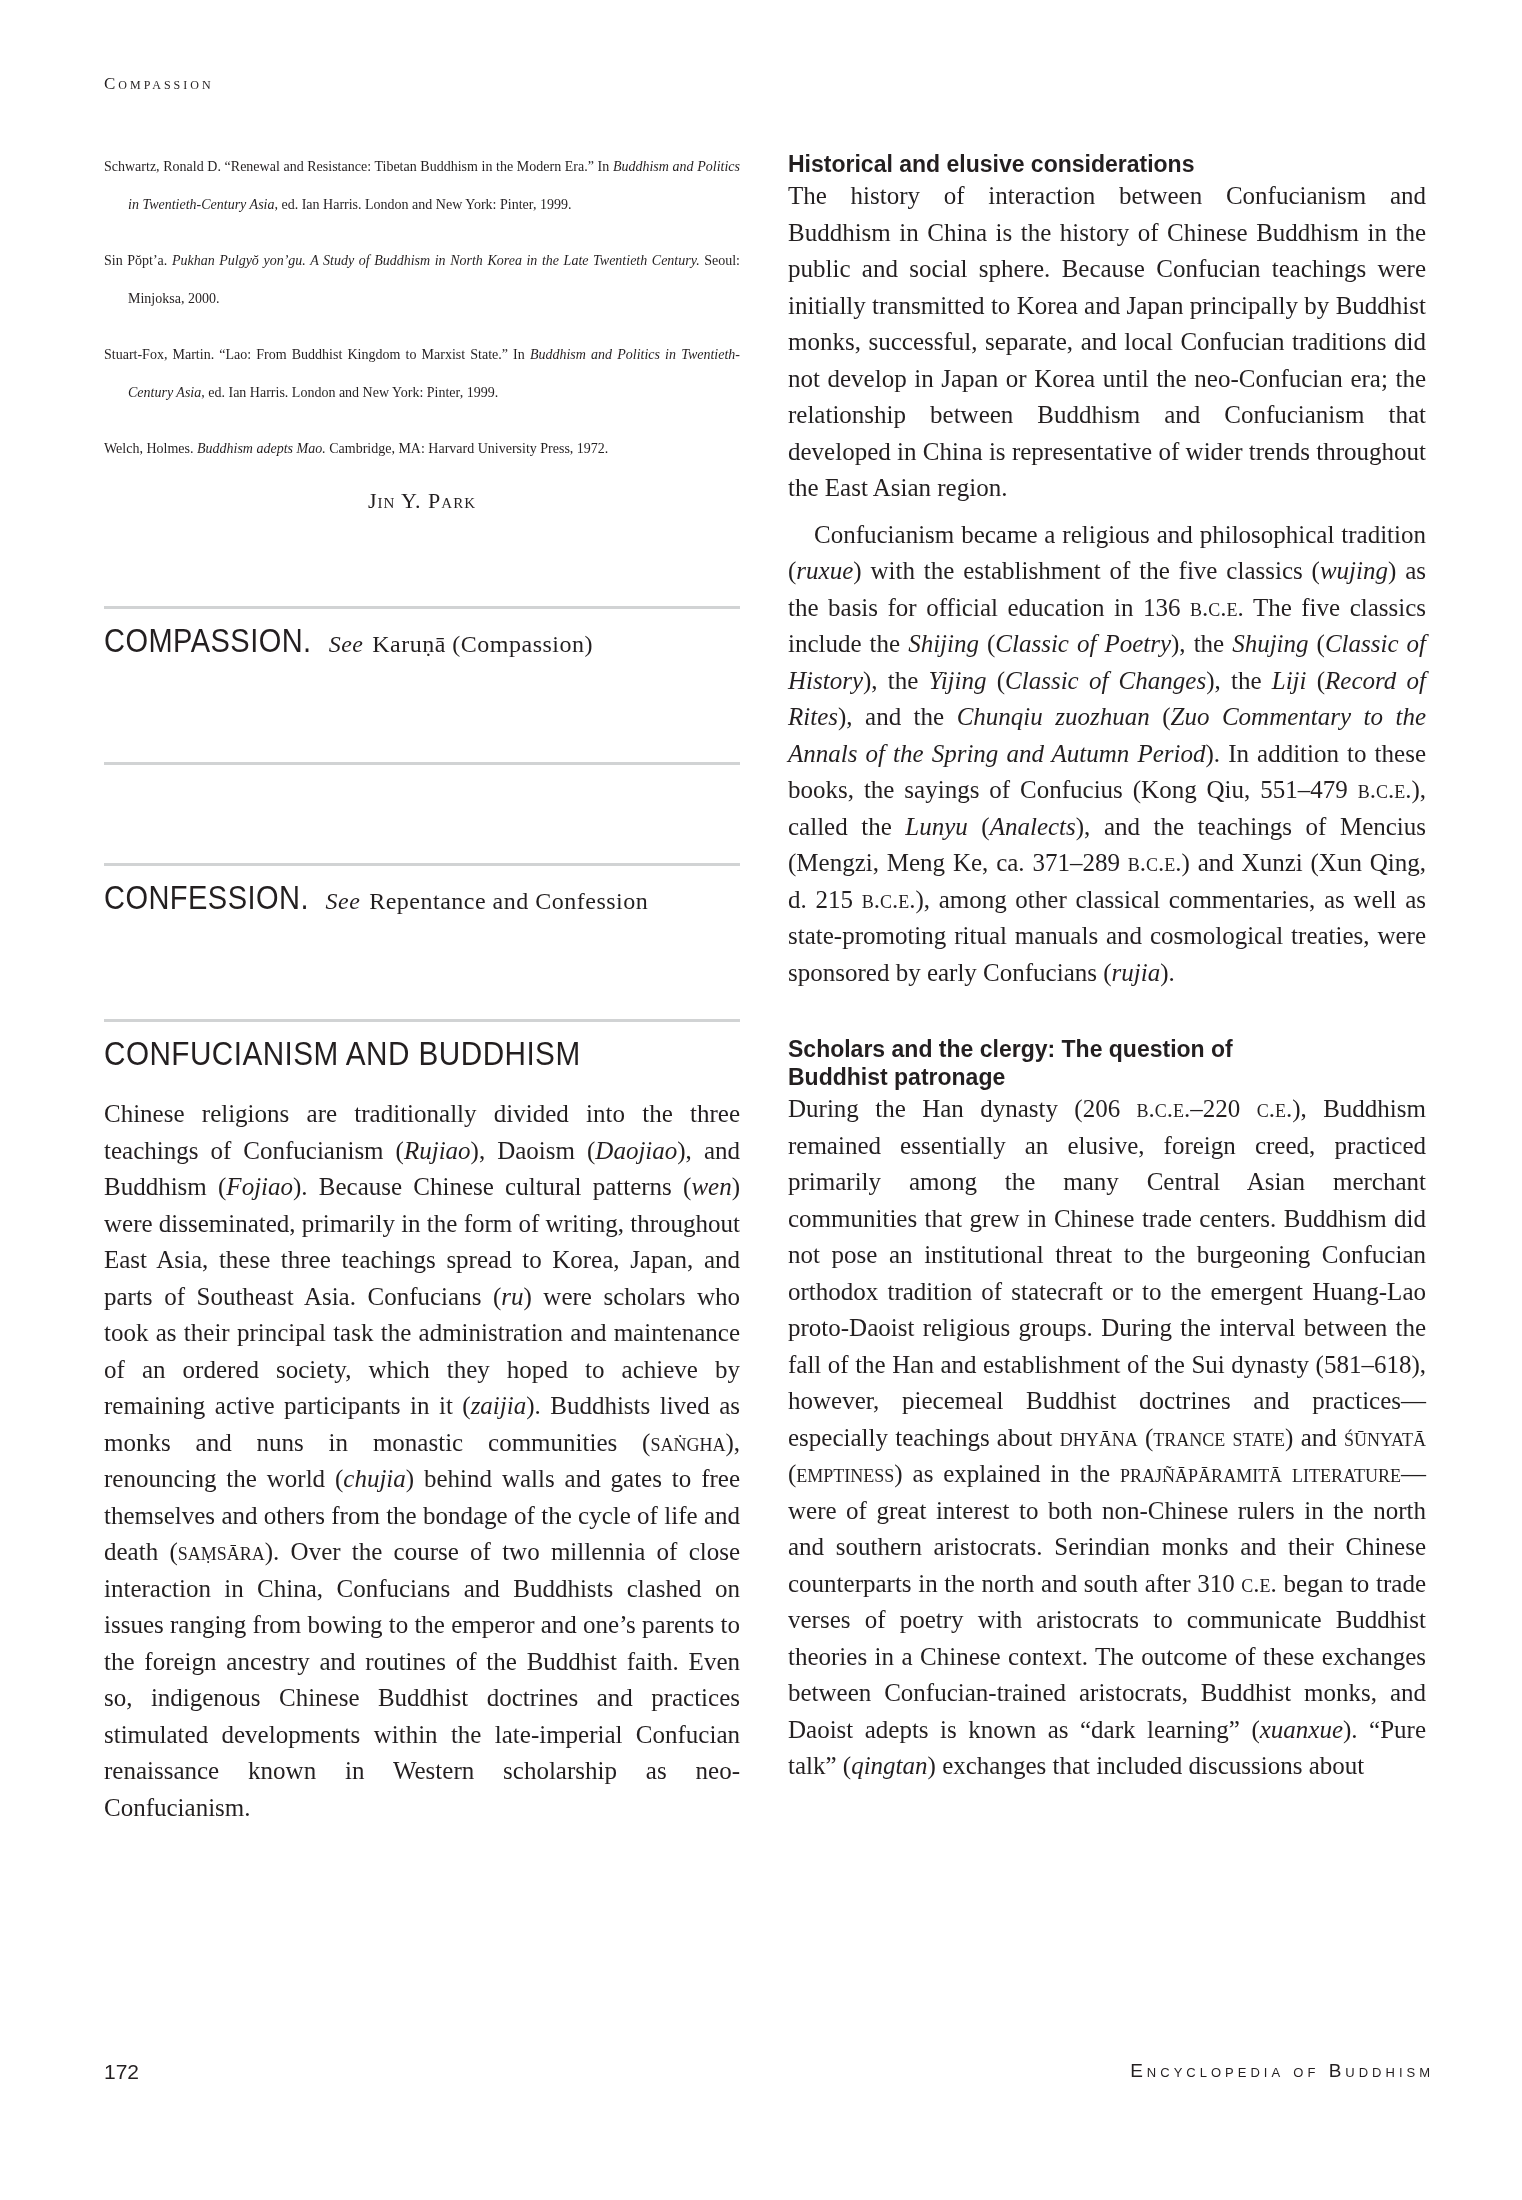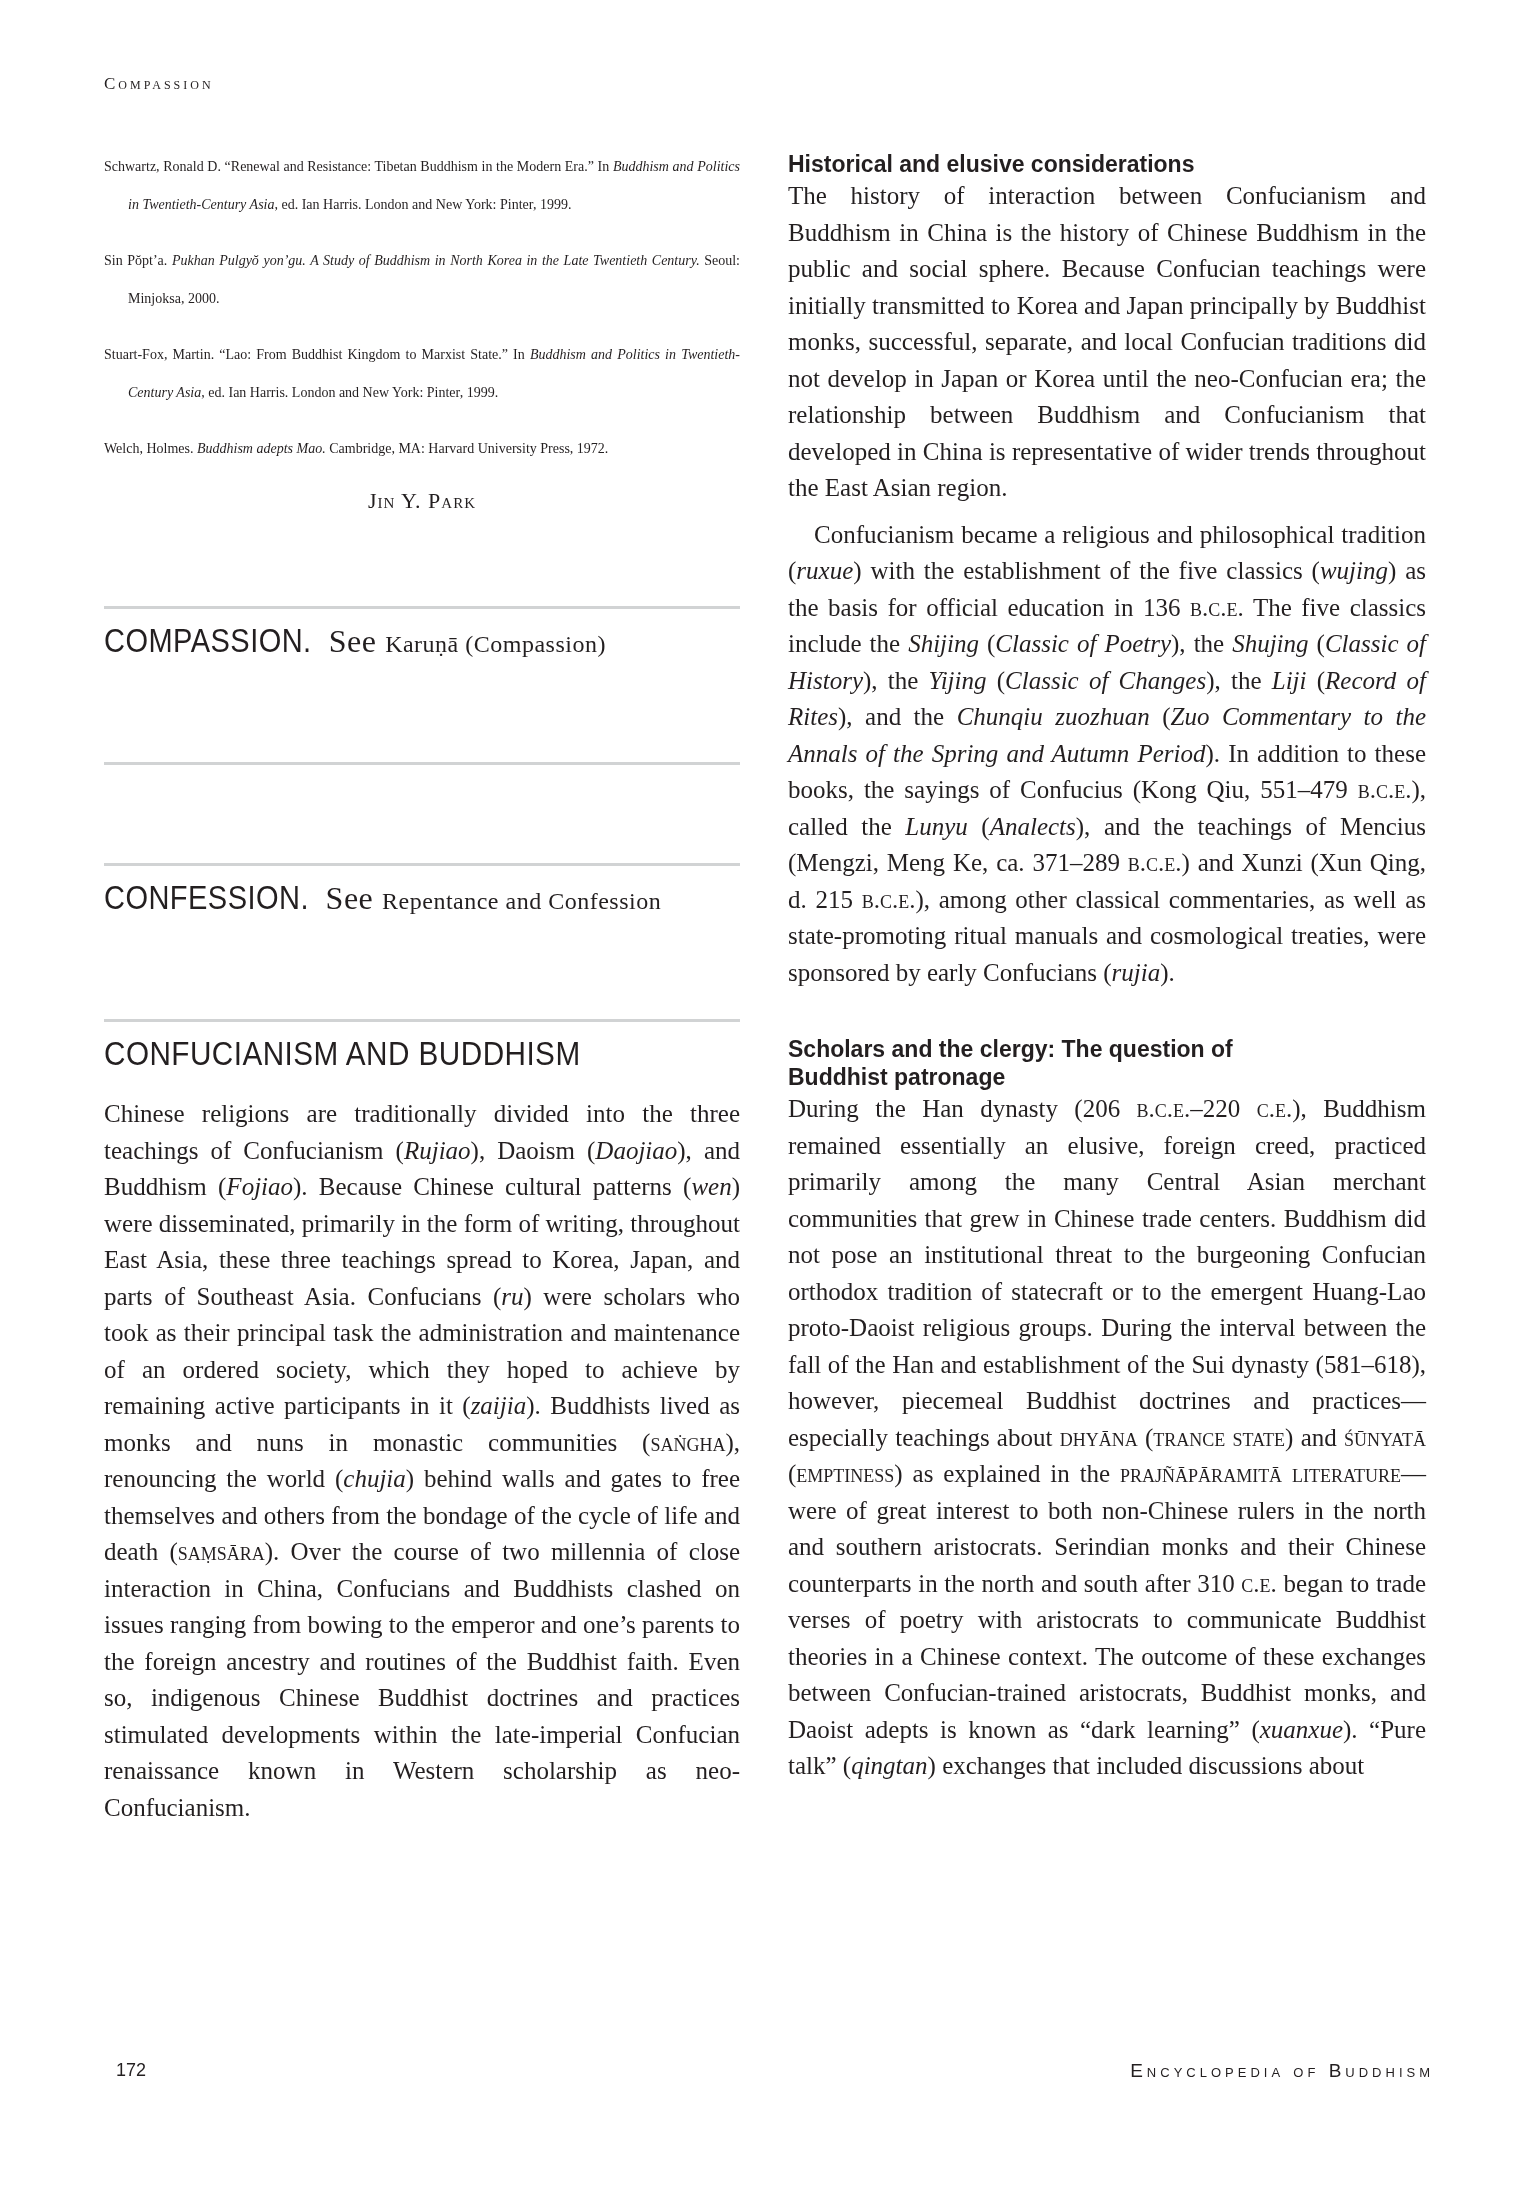--- a/index.html
+++ b/index.html
@@ -11,32 +11,32 @@
   .col-left { position: absolute; left: 104px; top: 148px; width: 636px; }
   .col-right { position: absolute; left: 788px; top: 150px; width: 638px; }
 
   .bib { font-size: 14px; line-height: 38px; text-align: justify; padding-left: 24px; text-indent: -24px; margin: 0 0 18px 0; }
   .bib i { font-style: italic; }
   .signature { font-size: 22px; text-align: center; margin-top: 20px; font-variant: small-caps; letter-spacing: 1px; }
 
   .entry-rule { height: 3px; background: #d1d3d4; width: 636px; }
   .xref { font-size: 33px; line-height: 40px; margin-top: 12px; letter-spacing: 0.5px; }
   .xref .kw { font-family: "Liberation Sans", "DejaVu Sans", sans-serif; font-weight: normal; transform: scaleX(0.88); display: inline-block; transform-origin: left; margin-right: -20px; }
-  .xref .see { font-family: "Liberation Serif", serif; font-size: 32px; }
+  .xref .see { font-family: "Liberation Serif", serif; font-style: italic; font-size: 24px; }
   .xref .target { font-family: "Liberation Serif", serif; font-size: 24px; }
 
   .main-title { font-size: 33px; margin-top: 12px; line-height: 40px; letter-spacing: 0.5px; }
   .body-text { font-size: 25px; line-height: 36.5px; text-align: justify; margin: 0; }
   .body-text i { font-style: italic; }
   .sc { font-variant: small-caps; }
   .indent { text-indent: 26px; }
 
   .subhead { font-family: "Liberation Sans", "DejaVu Sans", sans-serif; font-weight: bold; font-size: 23px; line-height: 28px; margin: 0; }
 
-  .folio { position: absolute; left: 104px; top: 2060px; font-size: 18px; margin-left: 12px; }
+  .folio { position: absolute; left: 104px; top: 2060px; font-size: 21px; }
   .foot-title { position: absolute; right: 88px; top: 2060px; font-size: 19px; letter-spacing: 4px; font-variant: small-caps; }
 </style>
 </head>
 <body>
 
 <div class="running-head serif">Compassion</div>
 
 <div class="col-left serif">
   <div>
     <p class="bib"><span>Schwartz, Ronald D. “Renewal and Resistance: Tibetan Buddhism in the Modern Era.” In </span><i>Buddhism and Politics in Twentieth-Century Asia</i><span>, ed. Ian Harris. London and New York: Pinter, 1999.</span></p>

